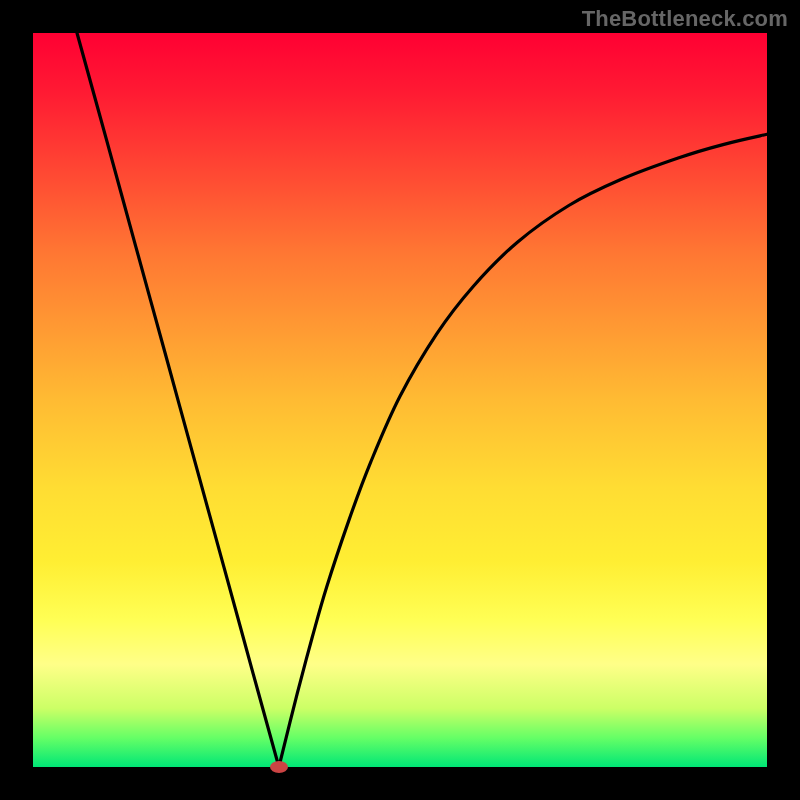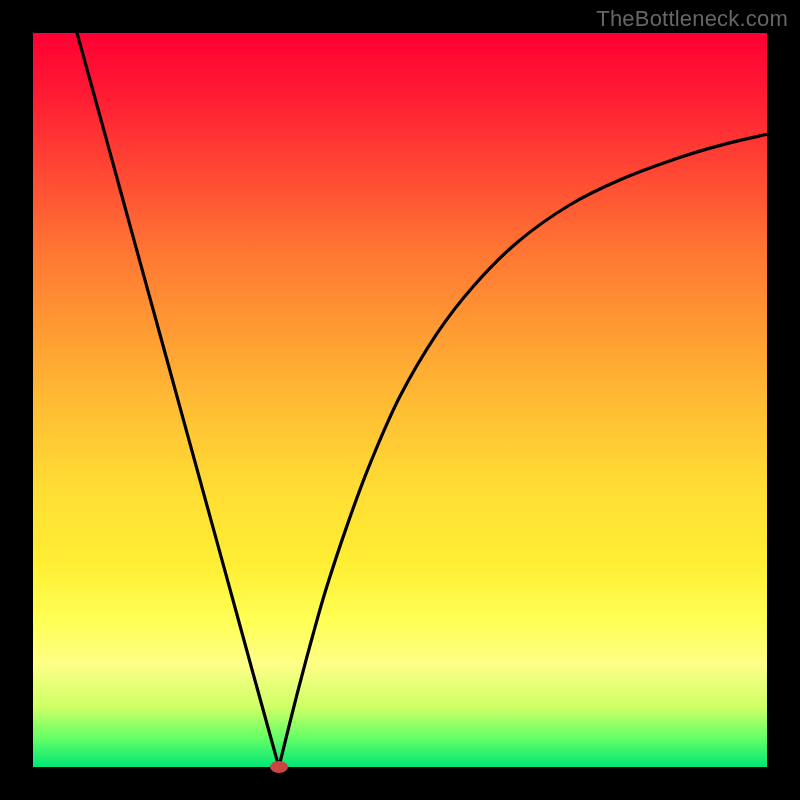--- a/index.html
+++ b/index.html
@@ -32,21 +32,21 @@
       #66ff66 96%,
       #00e676 100%
     );
   }
   .watermark {
     position: absolute;
     top: 6px;
     right: 12px;
     color: #666;
     font-size: 22px;
-    font-weight: 400;
+    font-weight: 700;
     letter-spacing: 0.2px;
     user-select: none;
   }
   svg.curve {
     position: absolute;
     left: 33px;
     top: 33px;
     width: 734px;
     height: 734px;
     overflow: visible;

